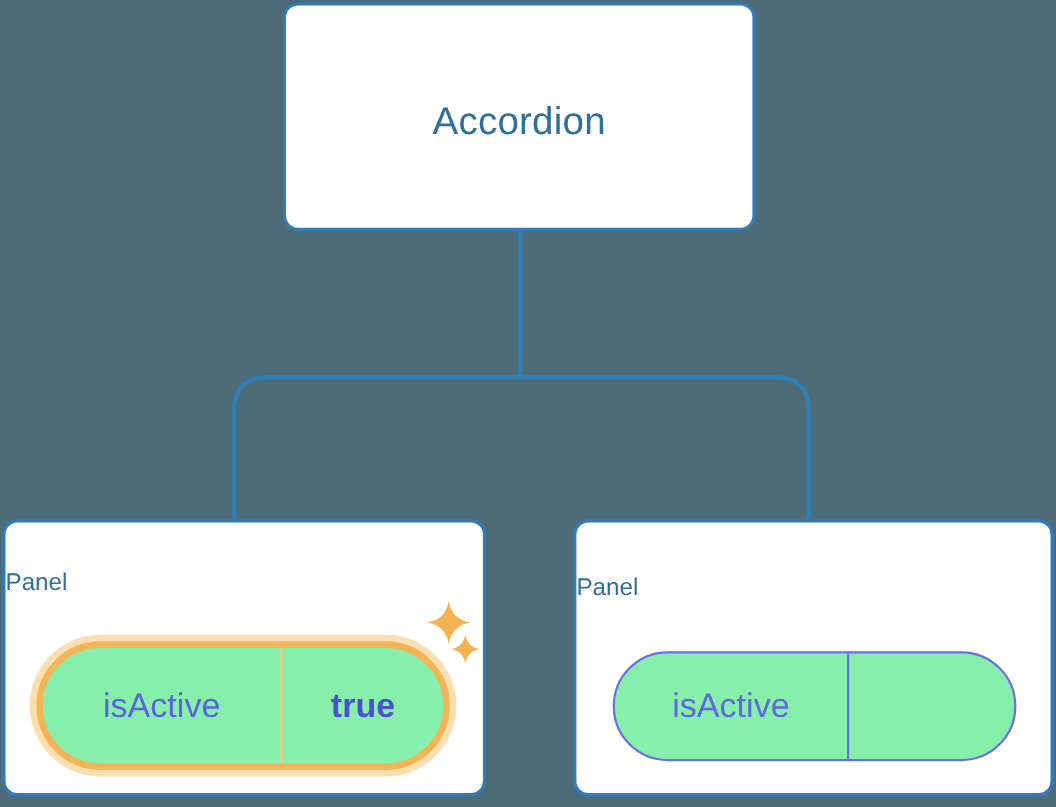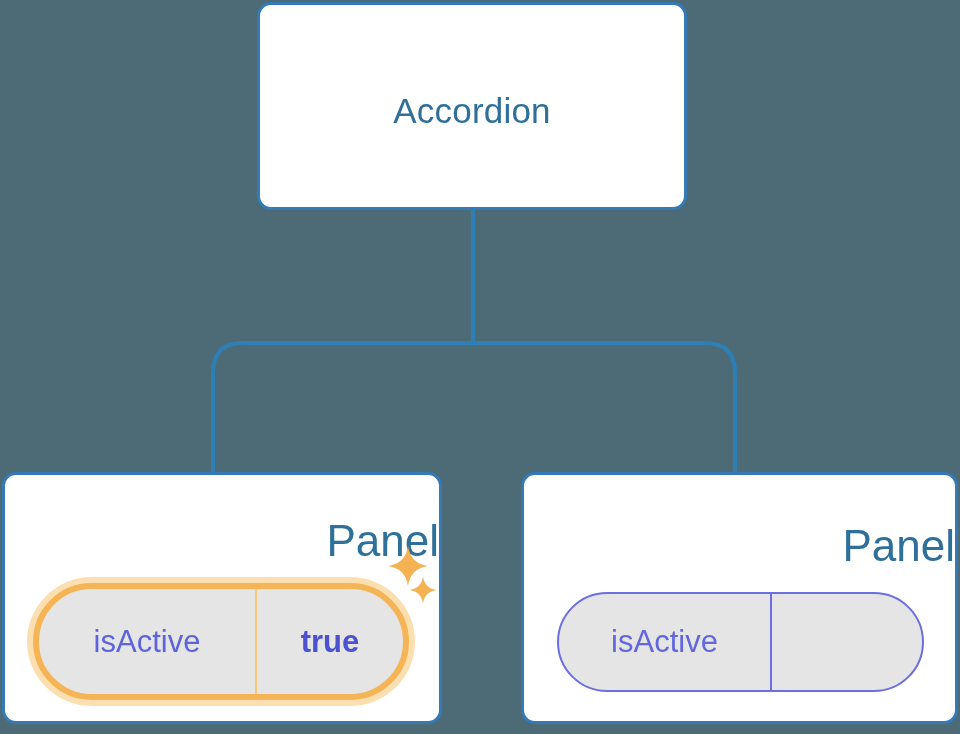--- a/index.html
+++ b/index.html
@@ -66,35 +66,35 @@
     left: 521px;
     top: 472px;
     width: 437px;
     height: 252px;
   }
 
   .panel-title {
     position: absolute;
     left: 0;
     right: 0;
-    text-align: right;
+    text-align: left;
     color: #2E7099;
-    font-size: 44px;
+    font-size: 22px;
     font-weight: 400;
   }
   #node-panel-left .panel-title { top: 41px; }
   #node-panel-right .panel-title { top: 46px; }
 
   
   .prop-pill {
     position: absolute;
     display: flex;
     align-items: stretch;
     box-sizing: border-box;
-    background: #e5e5e5;
+    background: #86efac;
   }
   .pill-key, .pill-val {
     display: flex;
     align-items: center;
     justify-content: center;
     box-sizing: border-box;
     white-space: nowrap;
   }
 
   

